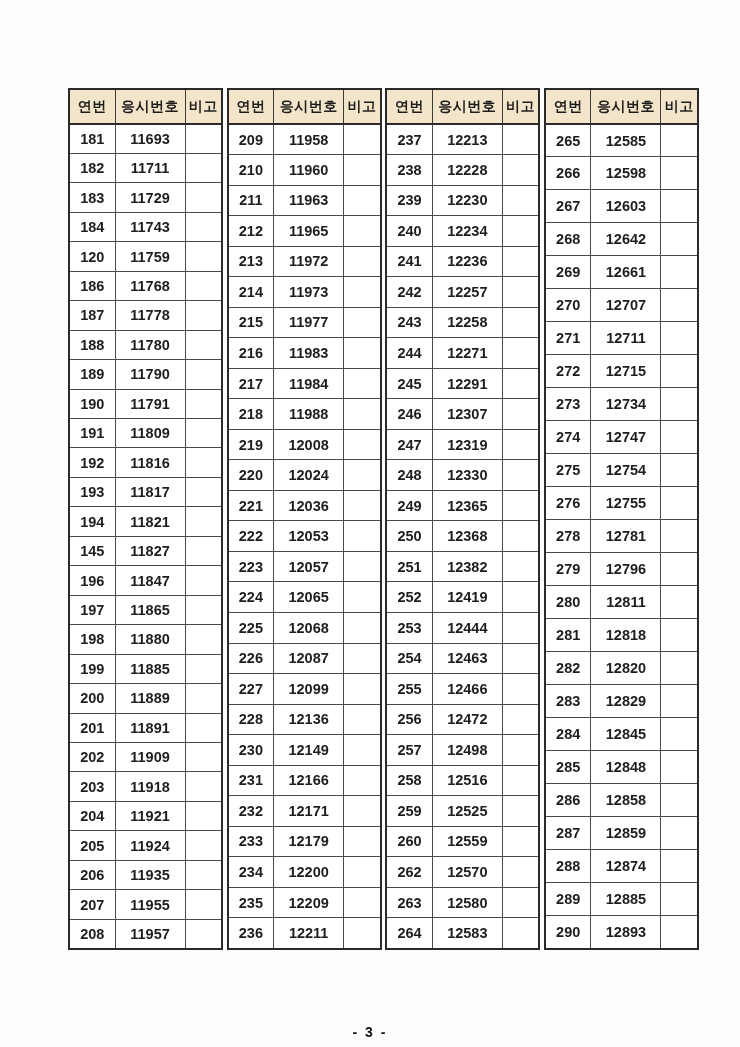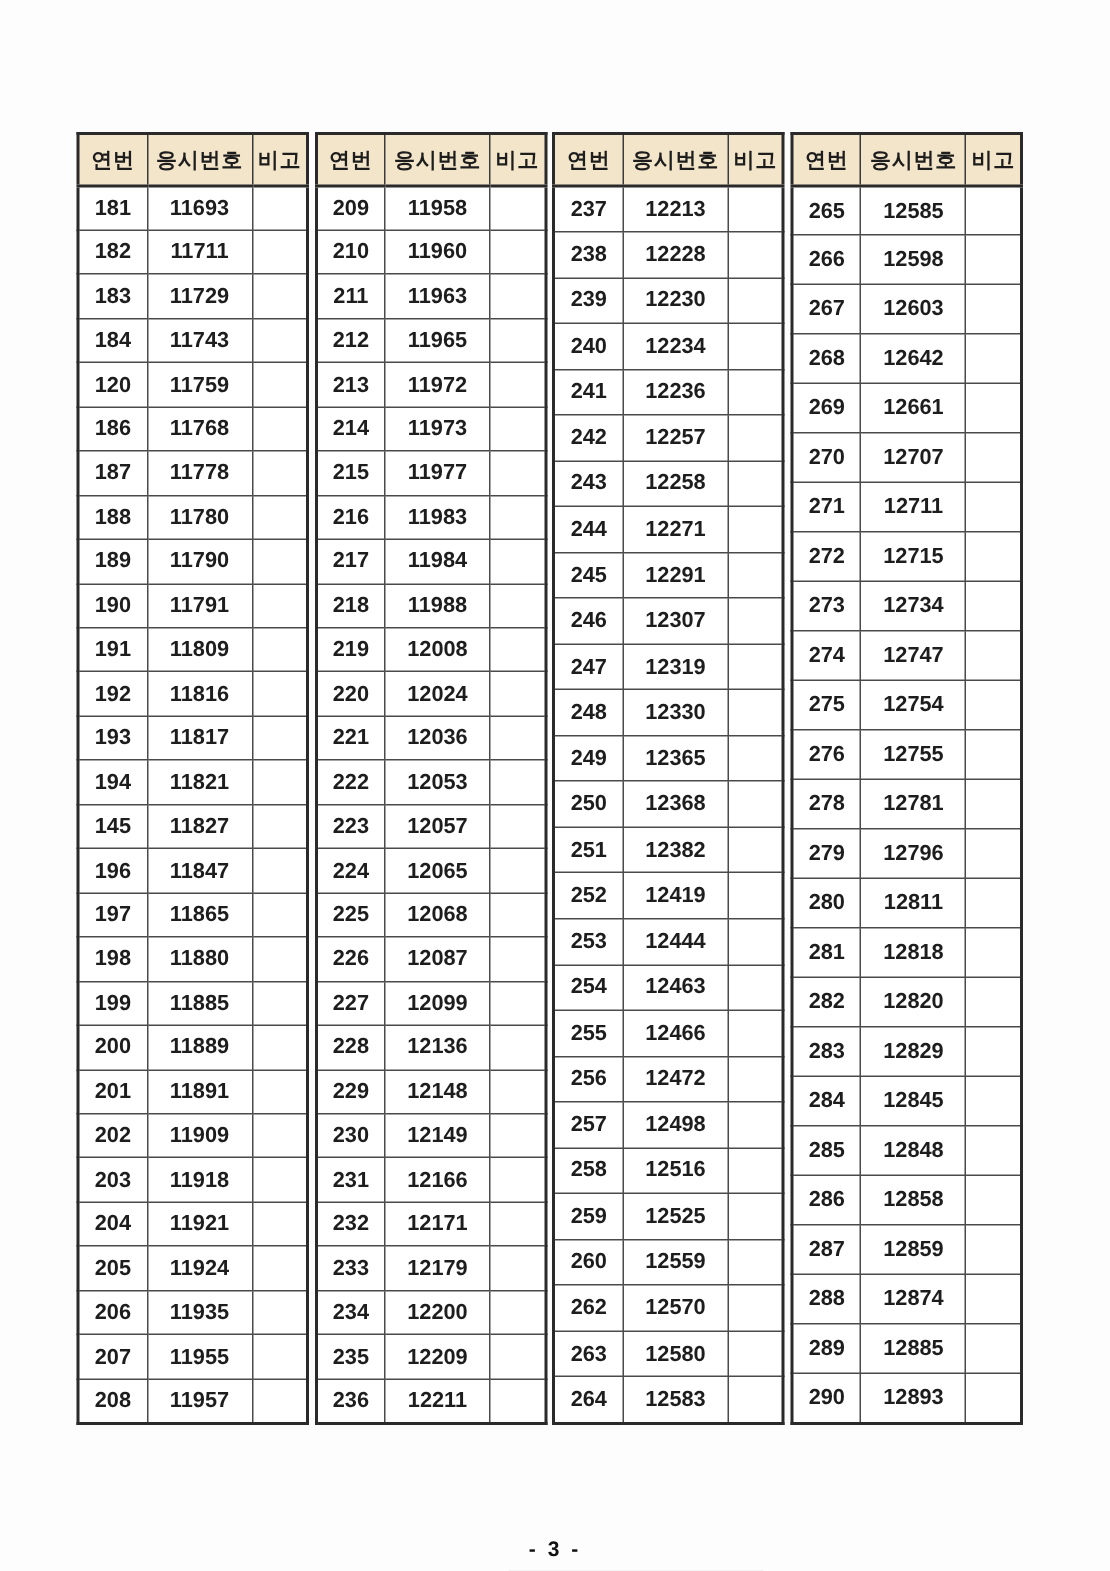--- a/index.html
+++ b/index.html
@@ -10,21 +10,21 @@
     height: 1047px;
     background: #fdfdfd;
     font-family: "Liberation Sans", "DejaVu Sans", sans-serif;
     color: #1d1d1d;
     overflow: hidden;
     margin: 0 auto;
   }
   .tables-wrap {
     position: absolute;
     top: 88px;
-    left: 51px;
+    left: 68px;
     width: 631px;
     display: flex;
     justify-content: space-between;
   }
   table.grp {
     border-collapse: collapse;
     table-layout: fixed;
     width: 153px;
     border: 2px solid #2a2a2a;
   }
@@ -332,25 +332,20 @@
             <td>227</td>
             <td>12099</td>
             <td></td>
           </tr>
           <tr>
             <td>228</td>
             <td>12136</td>
             <td></td>
           </tr>
           <tr>
-            <td>229</td>
-            <td>12148</td>
-            <td></td>
-          </tr>
-          <tr>
             <td>230</td>
             <td>12149</td>
             <td></td>
           </tr>
           <tr>
             <td>231</td>
             <td>12166</td>
             <td></td>
           </tr>
           <tr>

